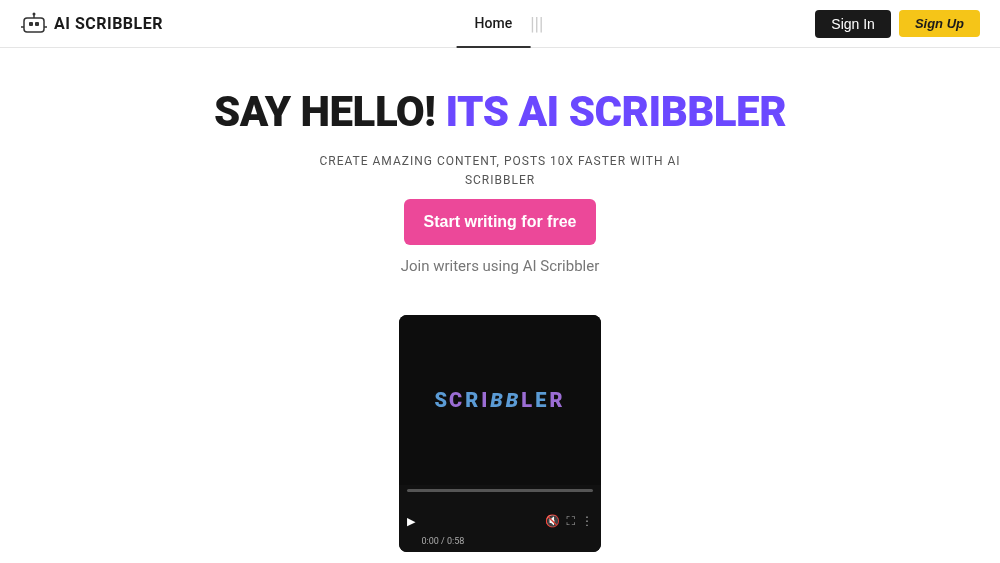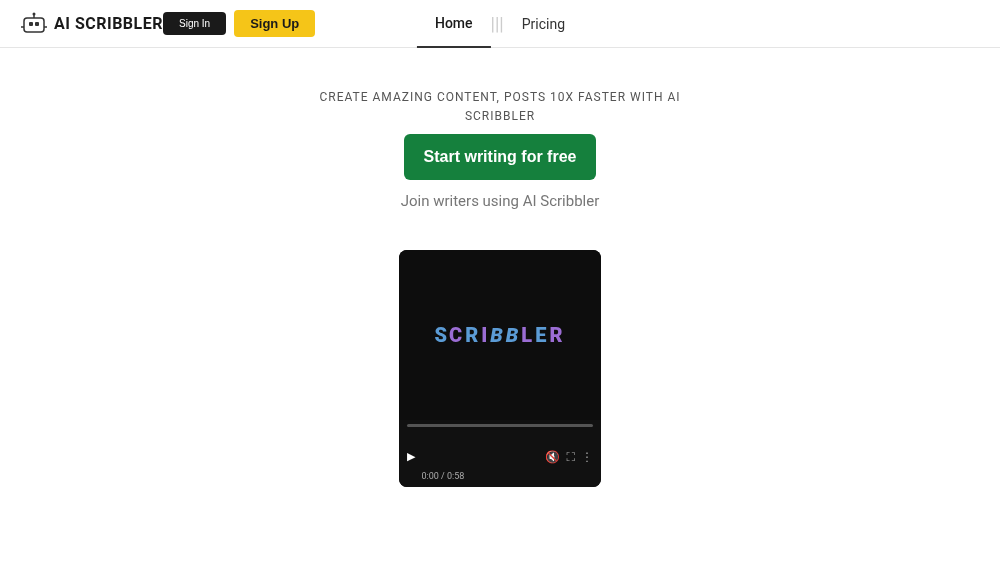--- a/index.html
+++ b/index.html
@@ -13,21 +13,21 @@
       background: #ffffff;
       width: 1000px;
       min-height: 563px;
       overflow-x: hidden;
     }
 
     
     .navbar {
       display: flex;
       align-items: center;
-      justify-content: flex-start;
+      justify-content: space-between;
       padding: 0 20px;
       height: 48px;
       border-bottom: 1px solid #e5e5e5;
     }
 
     .navbar-logo {
       display: flex;
       align-items: center;
       gap: 6px;
     }
@@ -80,34 +80,35 @@
       align-items: center;
       gap: 8px;
     }
 
     .btn-signin {
       padding: 6px 16px;
       background: #1a1a1a;
       color: #fff;
       border: none;
       border-radius: 4px;
-      font-size: 10px;
+      font-size: 14px;
       cursor: pointer;
       font-weight: 500;
     }
 
     .btn-signup {
       padding: 6px 16px;
       background: #f5c518;
       color: #1a1a1a;
       border: none;
       border-radius: 4px;
       font-size: 13px;
       cursor: pointer;
       font-weight: 600;
+      font-style: italic;
     }
 
     
     .hero {
       text-align: center;
       padding: 40px 20px 20px;
     }
 
     .hero-title {
       font-size: 42px;
@@ -130,21 +131,21 @@
       color: #555;
       letter-spacing: 1px;
       text-transform: uppercase;
       margin-bottom: 8px;
       line-height: 1.6;
     }
 
     .btn-start {
       display: inline-block;
       padding: 14px 20px;
-      background: #15803d;
+      background: #ec4899;
       color: #fff;
       border: none;
       border-radius: 6px;
       font-size: 16px;
       font-weight: 600;
       cursor: pointer;
       margin-bottom: 12px;
     }
 
     .hero-join-text {
@@ -242,30 +243,32 @@
       <line x1="24" y1="17" x2="27" y2="17" stroke="#333" stroke-width="1.5"></line>
     </svg>
     <span class="logo-text">AI SCRIBBLER</span>
   </div>
 
   <div class="navbar-links">
     <a class="nav-link active">Home</a>
     <span class="nav-separator">|</span>
     <span class="nav-separator">|</span>
     <span class="nav-separator">|</span>
-    <a class="nav-link">Pricing</a>
   </div>
 
   <div class="navbar-actions">
     <button class="btn-signin">Sign In</button>
     <button class="btn-signup">Sign Up</button>
   </div>
 </nav>
 
 <section class="hero">
+  <h1 class="hero-title">
+    <span class="hero-title-black">SAY HELLO!</span><span class="hero-title-colored"> ITS AI SCRIBBLER</span>
+  </h1>
   <p class="hero-subtitle">
     <span>CREATE AMAZING CONTENT, POSTS 10X FASTER WITH AI</span><br>
     <span>SCRIBBLER</span>
   </p>
   <button class="btn-start">Start writing for free</button>
   <p class="hero-join-text">Join writers using AI Scribbler</p>
 </section>
 
 <div class="hero-video-wrapper">
   <div class="hv-box">

